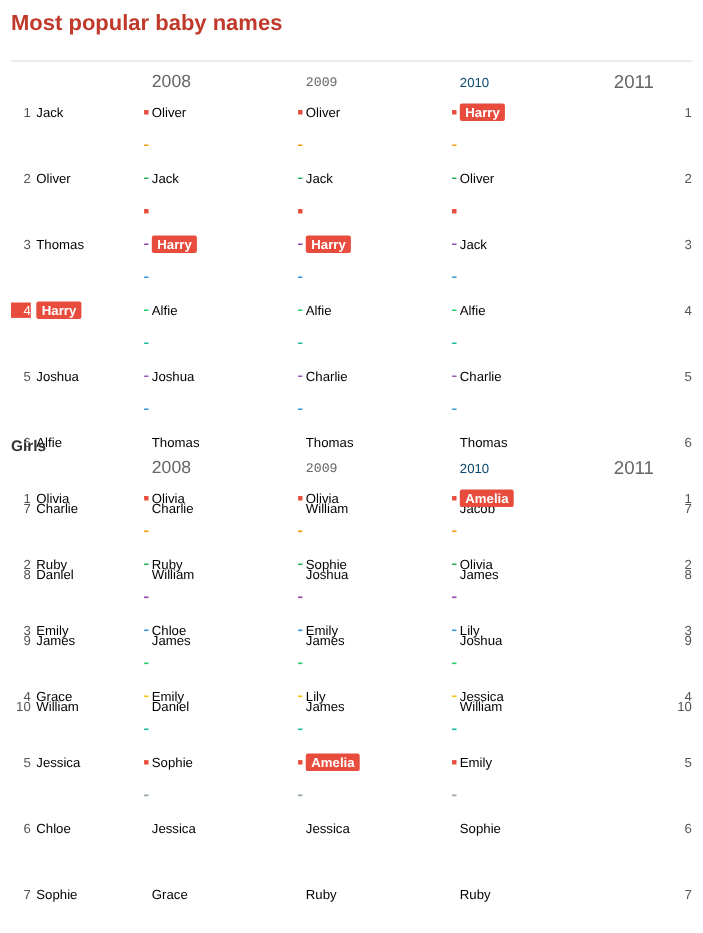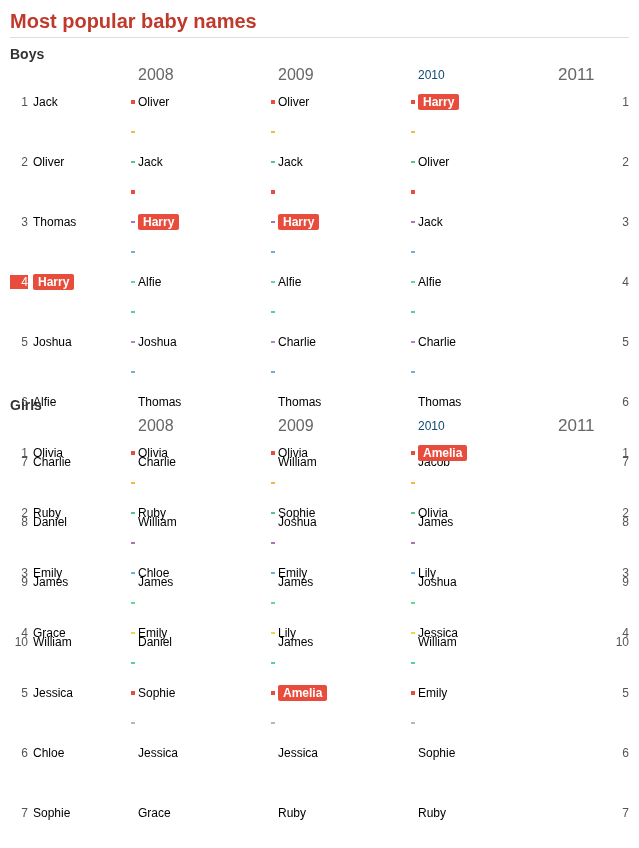--- a/index.html
+++ b/index.html
@@ -10,21 +10,21 @@
       min-height: 848px;
       padding: 10px;
       font-size: 13px;
     }
     h1 {
       color: #c0392b;
       font-size: 20px;
       font-weight: bold;
       margin-bottom: 8px;
       border-bottom: 1px solid #ddd;
-      padding-bottom: 4px;
+      padding-bottom: 22px;
     }
     .section-label {
       font-weight: bold;
       font-size: 14px;
       margin: 6px 0 2px 0;
       color: #333;
     }
 
     
     .section-wrapper {
@@ -96,33 +96,32 @@
       pointer-events: none;
     }
     .year-row {
       display: flex;
       align-items: center;
       height: 22px;
       margin-bottom: 1px;
     }
     .yr-spacer { width: 123px; flex-shrink:0; }
     .yr-label { width: 140px; font-size: 16px; color: #666; padding-left:5px; flex-shrink:0; }
-    .yr-label2 { width: 140px; font-size: 16px; color: #666; padding-left:5px; flex-shrink:0; }
+    .yr-label2 { width: 140px; font-size: 12px; color: #666; padding-left:5px; flex-shrink:0;font-family:Liberation Mono, monospace; }
     .yr-label3 { width: 140px; font-size: 12px; color: #0c4a6e; padding-left:5px; flex-shrink:0; }
     .yr-label4 { font-size: 17px; color: #666; padding-left:5px; flex-shrink:0; }
     .source { font-size: 10px; color: #888; margin-top: 6px; }
   </style>
 </head>
 <body>
 
 <div>
   <h1>Most popular baby names</h1>
 
   <div class="section-wrapper">
-    <div class="section-label">Boys</div>
 
     <div class="year-row">
       <div class="yr-spacer"></div>
       <div class="yr-label">2008</div>
       <div class="yr-label2">2009</div>
       <div class="yr-label3">2010</div>
       <div class="yr-label4">2011</div>
     </div>
 
     <div class="rows-wrapper" id="boys-rows" style="position: relative; height: 300px;">

